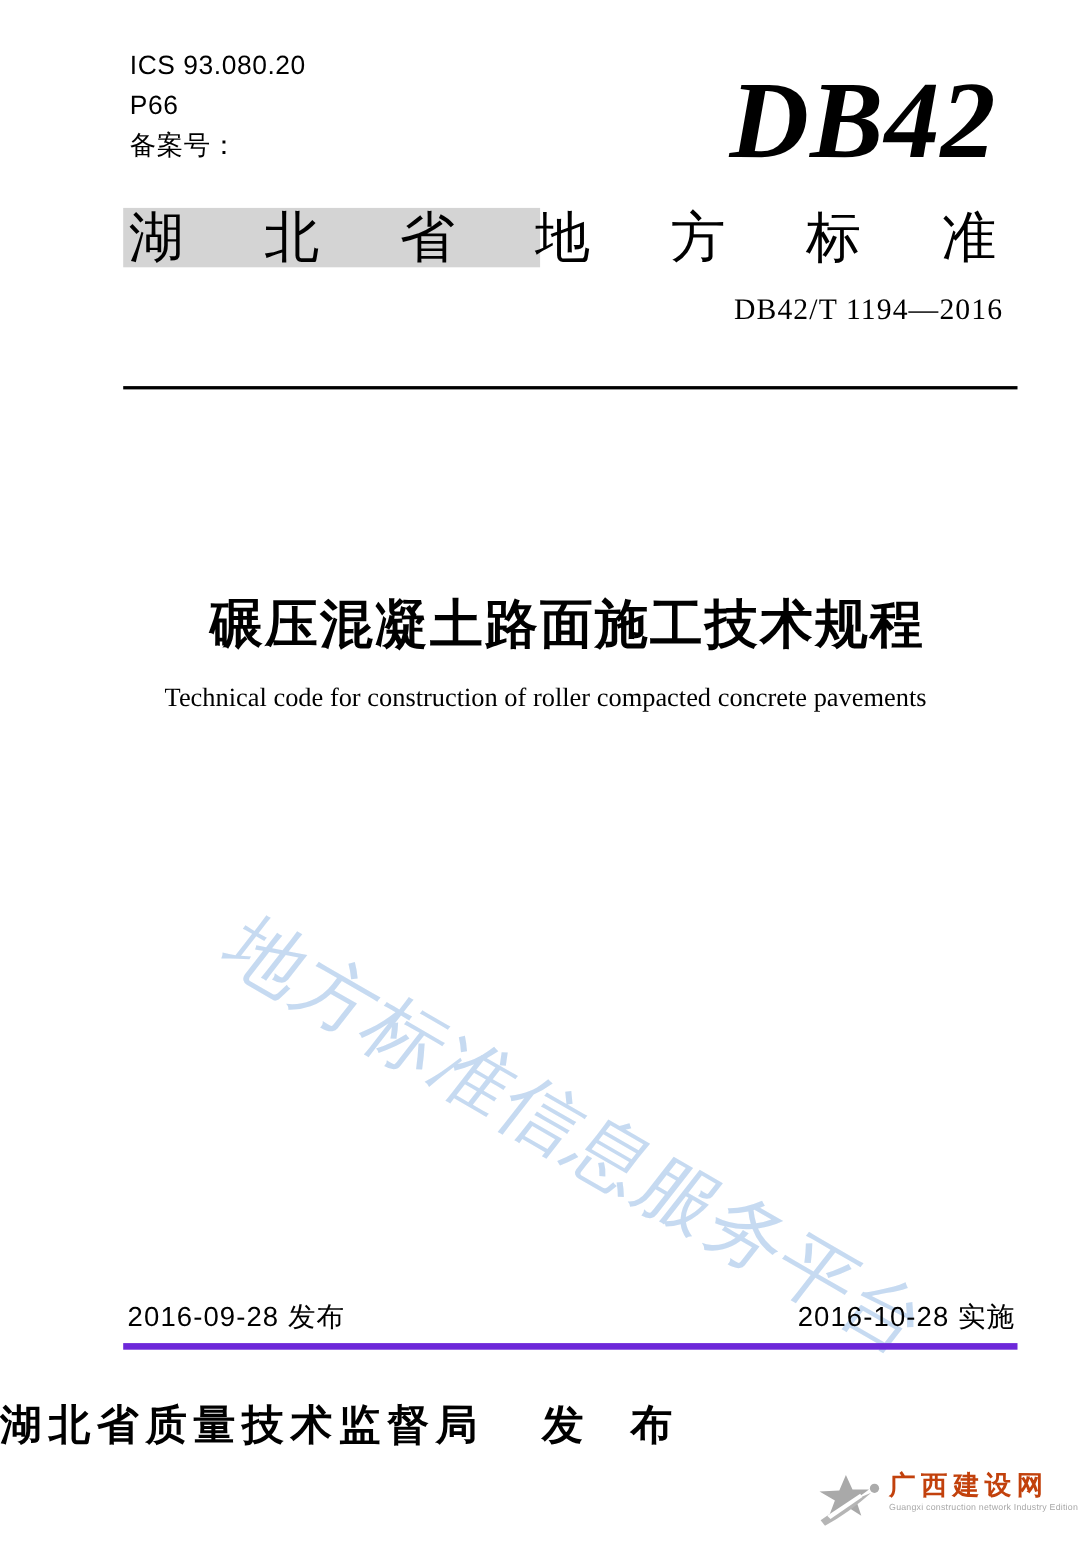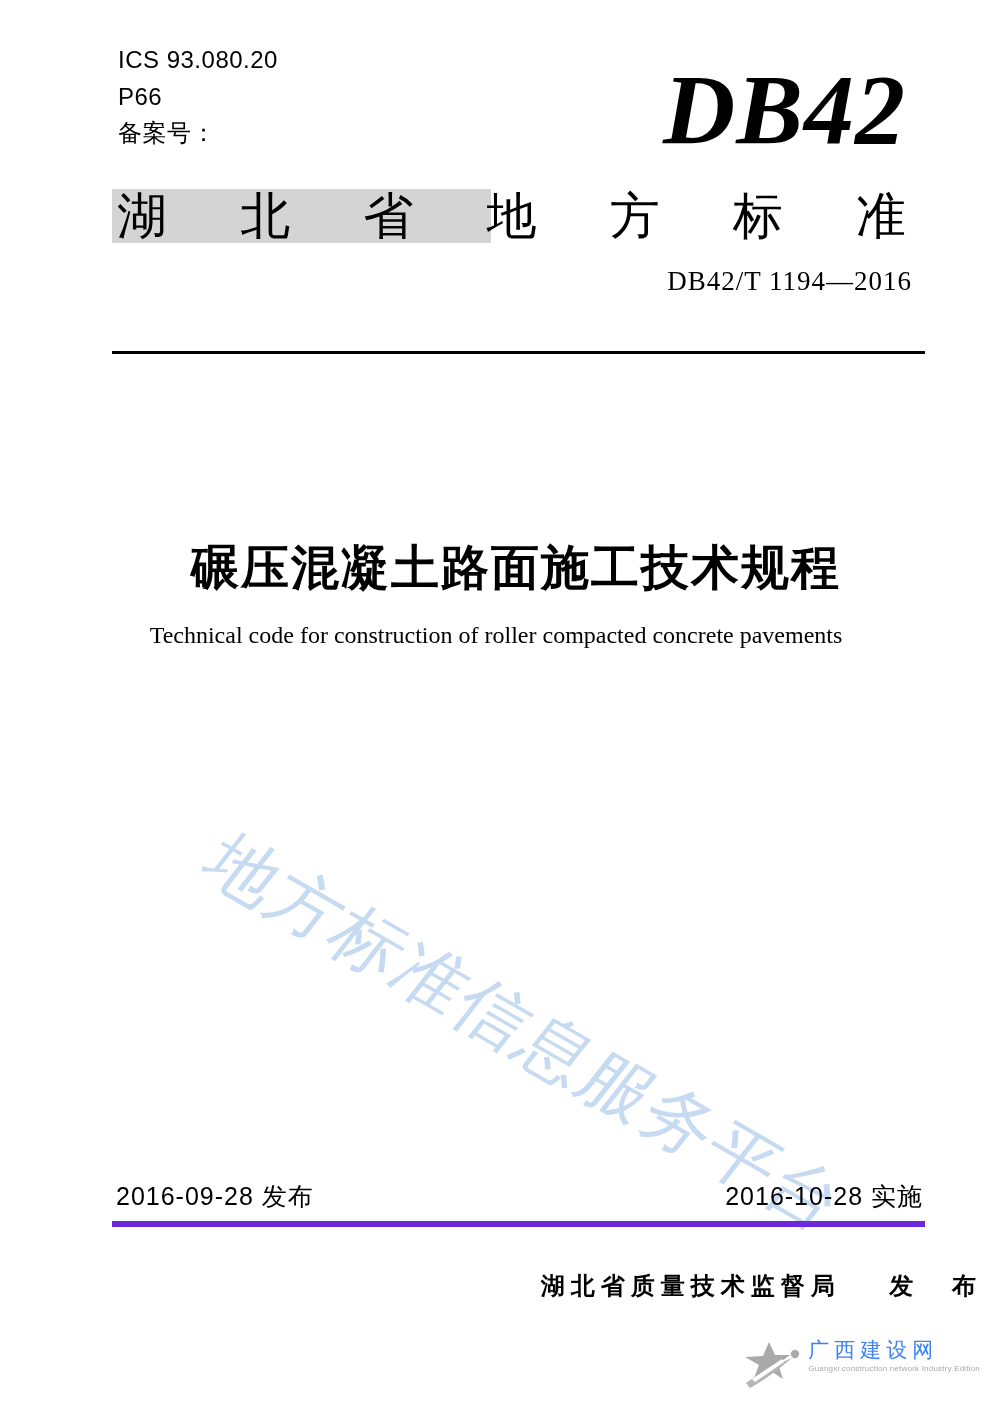--- a/index.html
+++ b/index.html
@@ -137,44 +137,43 @@
     letter-spacing: 1px;
     border-bottom: 6px solid #6d28d9;
     padding: 0 2px 8px 4px;
   }
 
   .publisher-line {
     position: absolute;
     top: 1270px;
     left: 0;
     width: 100%;
-    text-align: right;
-    font-size: 24px;
+    text-align: left;
+    font-size: 38px;
     font-weight: 700;
     white-space: nowrap;
-    padding-left: 39px;
   }
   .publisher-name { letter-spacing: 6px; }
   .release-label { letter-spacing: 16px; margin-left: 42px; }
 
   
   .site-logo {
     position: absolute;
     right: 12px;
     bottom: 8px;
     display: flex;
     align-items: flex-start;
   }
   .site-logo .mark { margin-right: 6px; margin-top: 2px; }
   .site-logo .text-block { display: flex; flex-direction: column; }
   .site-logo .cn {
-    font-size: 21px;
+    font-size: 24px;
     letter-spacing: 5px;
-    color: #3b82f6;
-    font-weight: 400;
+    color: #c2410c;
+    font-weight: 700;
     line-height: 1.05;
   }
   .site-logo .en {
     font-size: 8px;
     color: #a8a8a8;
     letter-spacing: 0.2px;
     margin-top: 3px;
   }
 </style>
 </head>

